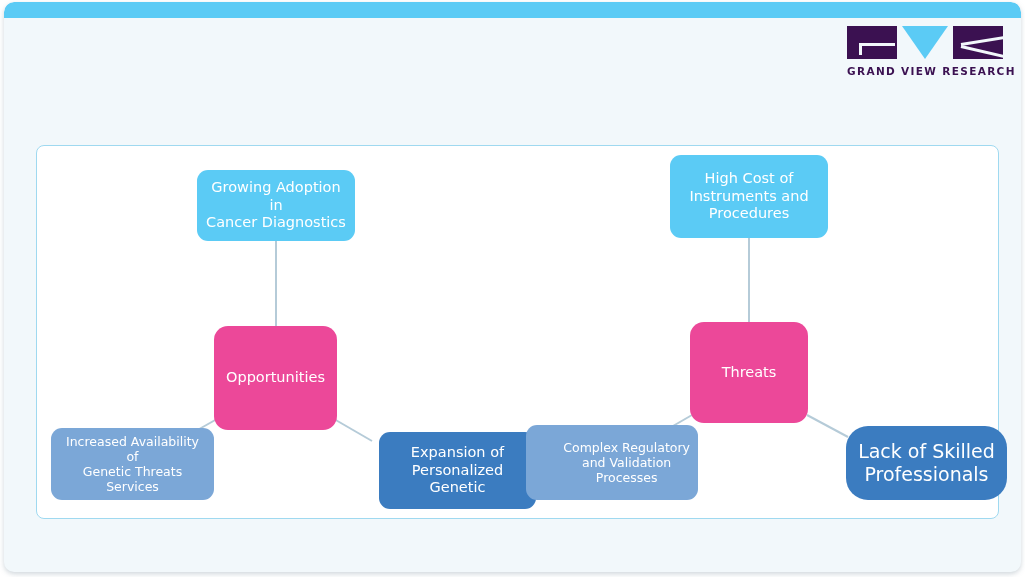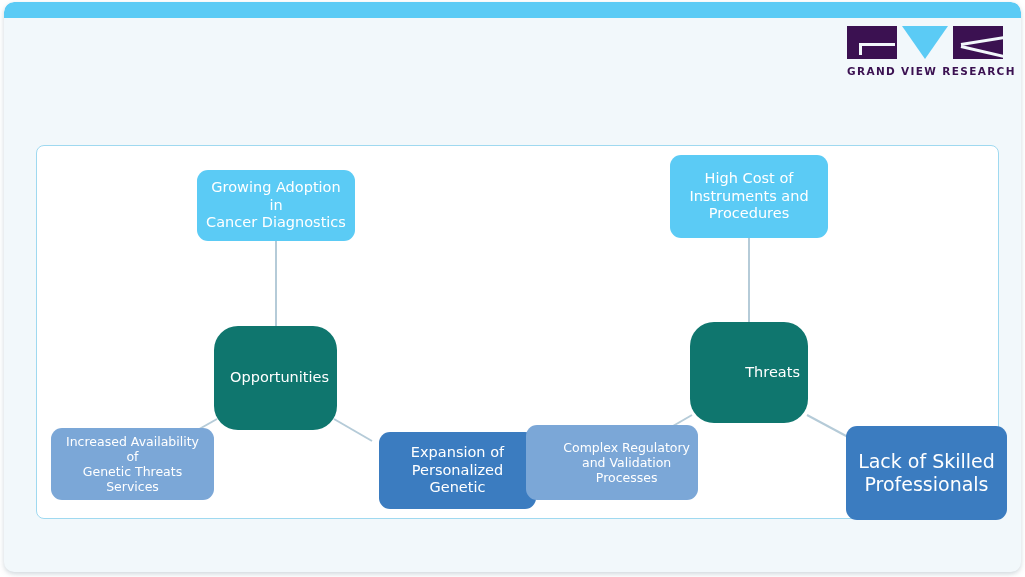--- a/index.html
+++ b/index.html
@@ -84,21 +84,21 @@
     position:absolute;
     display:flex;align-items:center;justify-content:center;
     text-align:center;
     color:#ffffff;
     border-radius:11px;
     box-sizing:border-box;
     line-height:1.22;
     padding:4px 8px;
   }
   .node.cyan{background:#5bcbf5;font-size:14.5px;}
-  .node.dark{background:#0f766e;font-size:14.5px;border-radius:24px;justify-content:flex-end;}
+  .node.dark{background:#ec4899;font-size:14.5px;border-radius:14px;}
   .node.bluelight{background:#7ba7d7;font-size:12.5px;}
   .node.bluedeep{background:#3b7cc0;font-size:14.5px;margin-left:31px;}
   .node.bluedeep.big{font-size:19px;}
 </style>
 </head>
 <body>
 
 <div class="page">
 
   <div class="accent-bar"></div>
@@ -167,18 +167,18 @@
 </div>
 
 <div class="node bluelight" style="left:526px;top:425px;width:172px;height:75px;justify-content:flex-end;">
   <div>
     <span>Complex Regulatory</span><br>
     <span>and Validation</span><br>
     <span>Processes</span>
   </div>
 </div>
 
-<div class="node bluedeep big" style="left:815px;top:426px;width:161px;height:94px;">
+<div class="node bluedeep big" style="left:815px;top:426px;width:161px;height:74px;border-radius:22px;">
   <div>
     <span>Lack of Skilled</span><br>
     <span>Professionals</span>
   </div>
 </div>
 
 </body></html>

